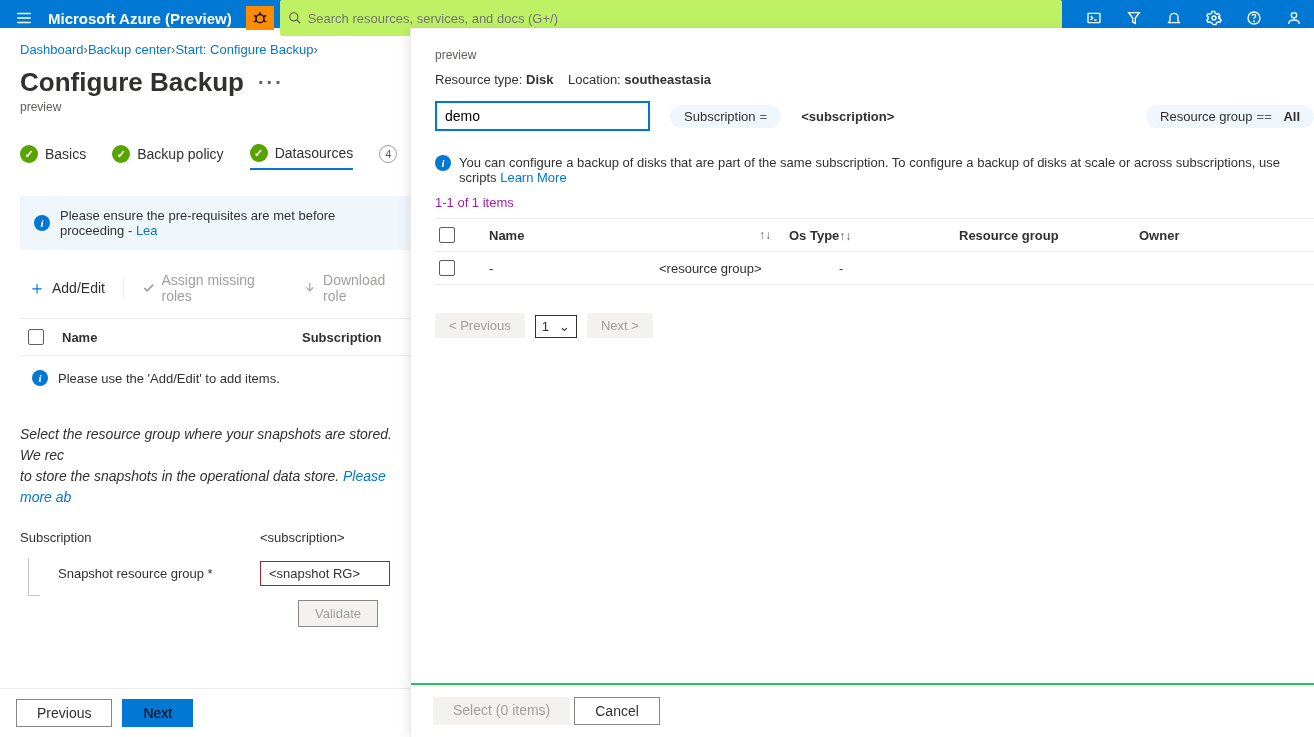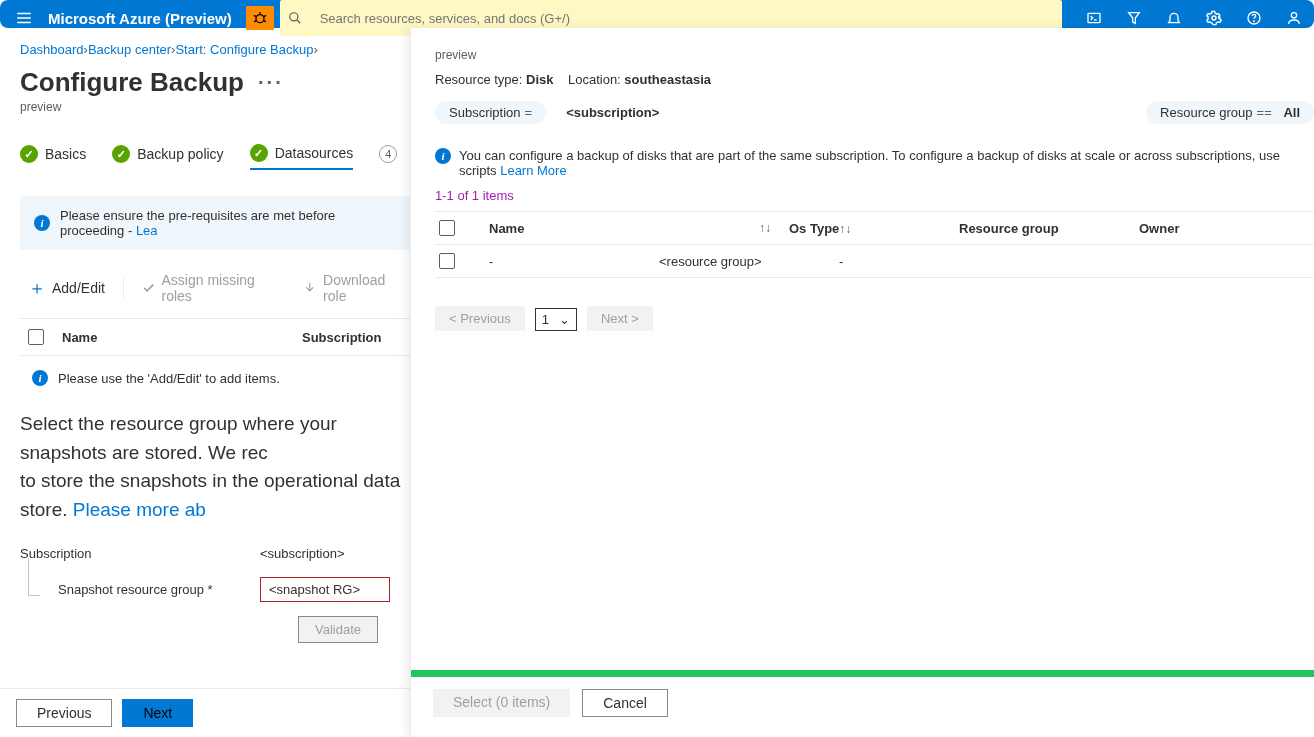--- a/index.html
+++ b/index.html
@@ -1,24 +1,24 @@
 <!DOCTYPE html>
 <html><head>
 <meta charset="utf-8">
 <style>
   * { box-sizing: border-box; margin: 0; padding: 0; font-family: "Segoe UI", Arial, sans-serif; }
   body { width: 1314px; height: 737px; overflow: hidden; background: #fff; font-size: 13px; color: #323130; position: relative; }
 
   
-  .topbar { height: 28px; background: #0078d4; color: #fff; display: flex; align-items: center; padding: 8px 0 0 0; border-radius: 8px; }
+  .topbar { height: 28px; background: #0078d4; color: #fff; display: flex; align-items: center; padding: 8px 0 0 0; }
   .hamburger { width: 48px; height: 28px; display:flex; align-items:center; justify-content:center; cursor:pointer;}
   .hamburger svg { width:18px; height:18px; }
   .brand { font-size: 15px; font-weight: 600; padding: 0 14px 0 0; white-space: nowrap;}
   .bug { width: 28px; height: 24px; background:#ff8c00; display:flex;align-items:center;justify-content:center; margin-right:6px;}
-  .searchbox { flex:1; height:36px; background:#fef9c3; border-radius:2px; display:flex; align-items:center; padding:0 8px; color:#605e5c;gap:12px; }
+  .searchbox { flex:1; height:36px; background:#bef264; border-radius:2px; display:flex; align-items:center; padding:0 8px; color:#605e5c; }
   .searchbox svg { width:14px; height:14px; margin-right:6px; flex-shrink:0; }
   .searchbox input { border:none; outline:none; flex:1; font-size:13px; color:#323130; background:transparent;}
   .topicons { display:flex; margin-left:12px; }
   .topicons .ico { width:40px; height:28px; display:flex; align-items:center; justify-content:center; cursor:pointer;}
   .topicons svg { width:16px; height:16px; }
 
   
   .page { position:absolute; top:28px; left:0; right:0; bottom:0; display:flex; }
   .left { width:410px; flex-shrink:0; padding:14px 0 0 20px; position:relative; border-right:0px solid #edebe9; overflow:hidden;}
   .breadcrumb { font-size:13px; color:#0078d4; display:flex; align-items:center; gap:0; flex-wrap:wrap;}
@@ -44,21 +44,21 @@
   .divider { width:1px; height:20px; background:#edebe9;}
 
   .lefttable { margin-top:14px; border-top:1px solid #edebe9;}
   .lefttable .hdr { display:flex; align-items:center; padding:10px 8px; font-weight:600; border-bottom:1px solid #edebe9;}
   .chk { width:16px;height:16px;border:1px solid #605e5c; border-radius:2px; margin-right:18px; flex-shrink:0;}
   .col-name { flex:1;}
   .col-sub { width:100px;}
   .emptymsg { display:flex; align-items:center; gap:10px; padding:14px 8px 14px 12px;}
 
   .section-h { font-weight:600; font-size:14px; margin-top:30px;}
-  .section-p { font-size:19px; margin-top:10px; line-height:1.5;}
+  .section-p { font-size:14px; margin-top:24px; line-height:1.5;font-style:italic;}
 
   .formrow { display:flex; align-items:center; margin-top:22px;}
   .formrow .lbl { width:240px; font-size:13px;}
   .formrow .val { font-size:13px;}
   .indent { padding-left:38px;}
   .select { border:1px solid #8a8886; padding:4px 8px; min-width:130px; display:inline-flex; align-items:center; justify-content:space-between; gap:8px; font-size:13px;}
   .select.err { border-color:#a4262c;}
   .btn-secondary { margin-top:14px; border:1px solid #8a8886; background:#f3f2f1; color:#a19f9d; padding:5px 16px; display:inline-block; cursor:default;}
 
   .footer { position:absolute; left:0; bottom:0; width:410px; border-top:1px solid #edebe9; padding:10px 16px; display:flex; gap:10px; background:#fff;}
@@ -86,21 +86,21 @@
   .c-os { width:170px;}
   .c-rg { width:180px;}
   .c-own { flex:1;}
   .sort { font-size:12px; color:#605e5c; margin-left:auto; padding-right:18px;}
   .diskicon { width:16px; height:16px;}
 
   .pager { margin-top:28px; display:flex; align-items:flex-end; gap:10px;}
   .pgbtn { background:#f3f2f1; color:#a19f9d; padding:5px 14px; font-size:13px; cursor:default;}
   .pgsel { border:1px solid #323130; padding:3px 6px; display:inline-flex; align-items:center; gap:10px; font-size:13px;}
 
-  .pfooter { position:absolute; left:0; right:0; bottom:8px; border-top:7px solid #22c55e; padding:12px 22px; display:flex; gap:12px; background:#fff;}
+  .pfooter { position:absolute; left:0; right:0; bottom:0; border-top:2px solid #22c55e; padding:12px 22px; display:flex; gap:4px; background:#fff;}
   .btn.disabled { background:#f3f2f1; color:#a19f9d; border:none; cursor:default;}
   .tree-indent-line { width:12px; height:38px; border-left:1px solid #c8c6c4; border-bottom:1px solid #c8c6c4; position:absolute; left:28px; top:530px;}
 </style>
 </head>
 <body>
 
 <div class="topbar">
   <div class="hamburger">
     <svg viewBox="0 0 24 24" stroke="#fff" stroke-width="2">
         <line x1="3" y1="6" x2="21" y2="6"></line>
@@ -267,20 +267,21 @@
 
   <div class="panel">
     <div class="psub">preview</div>
     <div class="meta">
       <span>Resource type: </span><b>Disk</b>
       &nbsp;&nbsp;
       <span>Location: </span><b>southeastasia</b>
     </div>
 
     <div class="filters">
+      <input class="searchfld" value="demo" style="">
       <span class="pill">
         <span>Subscription </span>
           <span class="op">=</span>
       </span>
       <b>&lt;subscription&gt;</b>
       <span style="flex:1"></span>
       <span class="pill">
         <span>Resource group </span><span class="op">==</span>&nbsp;<b>All</b>
       </span>
     </div>

